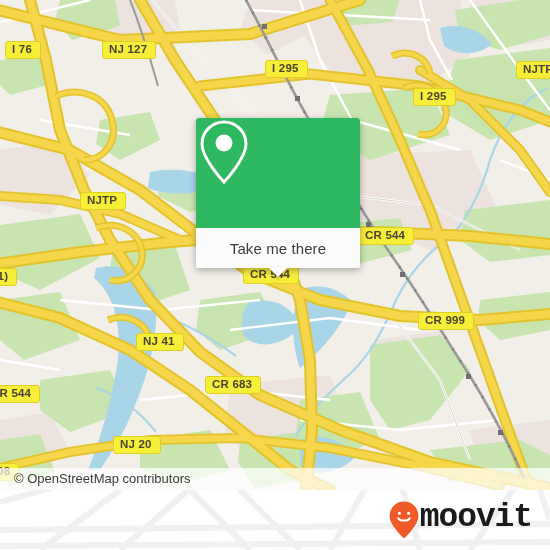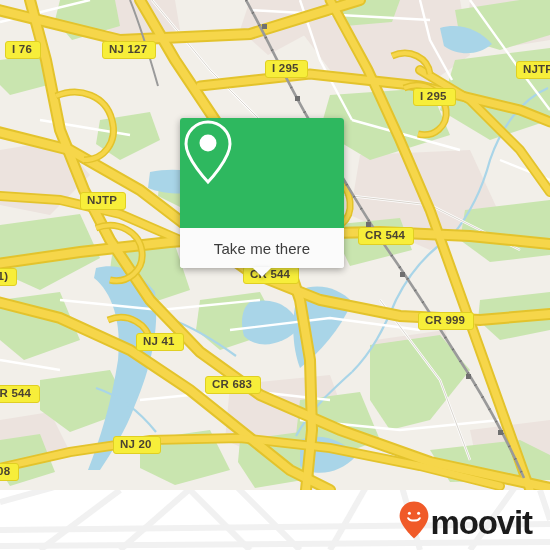--- a/index.html
+++ b/index.html
@@ -54,21 +54,21 @@
     color: #3b3b3b;
     font-size: 13px;
     line-height: 22px;
     padding-left: 14px;
     white-space: nowrap;
   }
 
   
   .card {
     position: absolute;
-    left: 180px; top: 118px;
+    left: 196px; top: 118px;
     width: 164px;
     border-radius: 3px;
     box-shadow: 0 2px 7px rgba(0,0,0,.33);
     overflow: visible;
     background: #ffffff;
   }
   .card-top {
     height: 110px;
     background: #2eb85f;
     border-radius: 3px 3px 0 0;
@@ -109,21 +109,21 @@
     transform: translateY(-50%);
     font-size: 17.5px;
     color: #2f2f2f;
     letter-spacing: .1px;
     white-space: nowrap;
   }
   .brand {
     position: absolute;
     right: 18px; top: 50%;
     transform: translateY(-50%);
-    display: flex; align-items: flex-end; gap: 1px;
+    display: flex; align-items: flex-start; gap: 1px; font-family: Liberation Mono, monospace;
   }
   .brand-name {
     font-size: 33px;
     font-weight: bold;
     color: #1b1b1b;
     letter-spacing: -1.1px;
     line-height: 33px;
   }
 </style>
 </head>
@@ -309,20 +309,21 @@
       <div class="card-top">
         <svg width="56" height="68" viewBox="0 0 56 68">
           <path d="M28,4 C15.8,4 6,13.8 6,26 C6,41 28,64 28,64 C28,64 50,41 50,26 C50,13.8 40.2,4 28,4 Z" fill="none" stroke="#ffffff" stroke-width="3"></path>
           <circle cx="28" cy="25" r="8.5" fill="#ffffff"></circle>
         </svg>
       </div>
       <div class="card-bottom">Take me there</div>
       <div class="card-arrow"></div>
     </div>
 
+    <div class="attrib">© OpenStreetMap contributors</div>
   </div>
 
   <div class="footer">
     <svg class="footer-bg" width="550" height="60" viewBox="0 0 550 60">
       <rect x="0" y="0" width="550" height="60" fill="#ffffff"></rect>
       <g stroke="#f1f1f1" stroke-width="6" fill="none">
         <path d="M0,12 L80,-10"></path>
         <path d="M40,60 L120,0"></path>
         <path d="M120,60 L200,-10"></path>
         <path d="M190,0 L250,60"></path>

